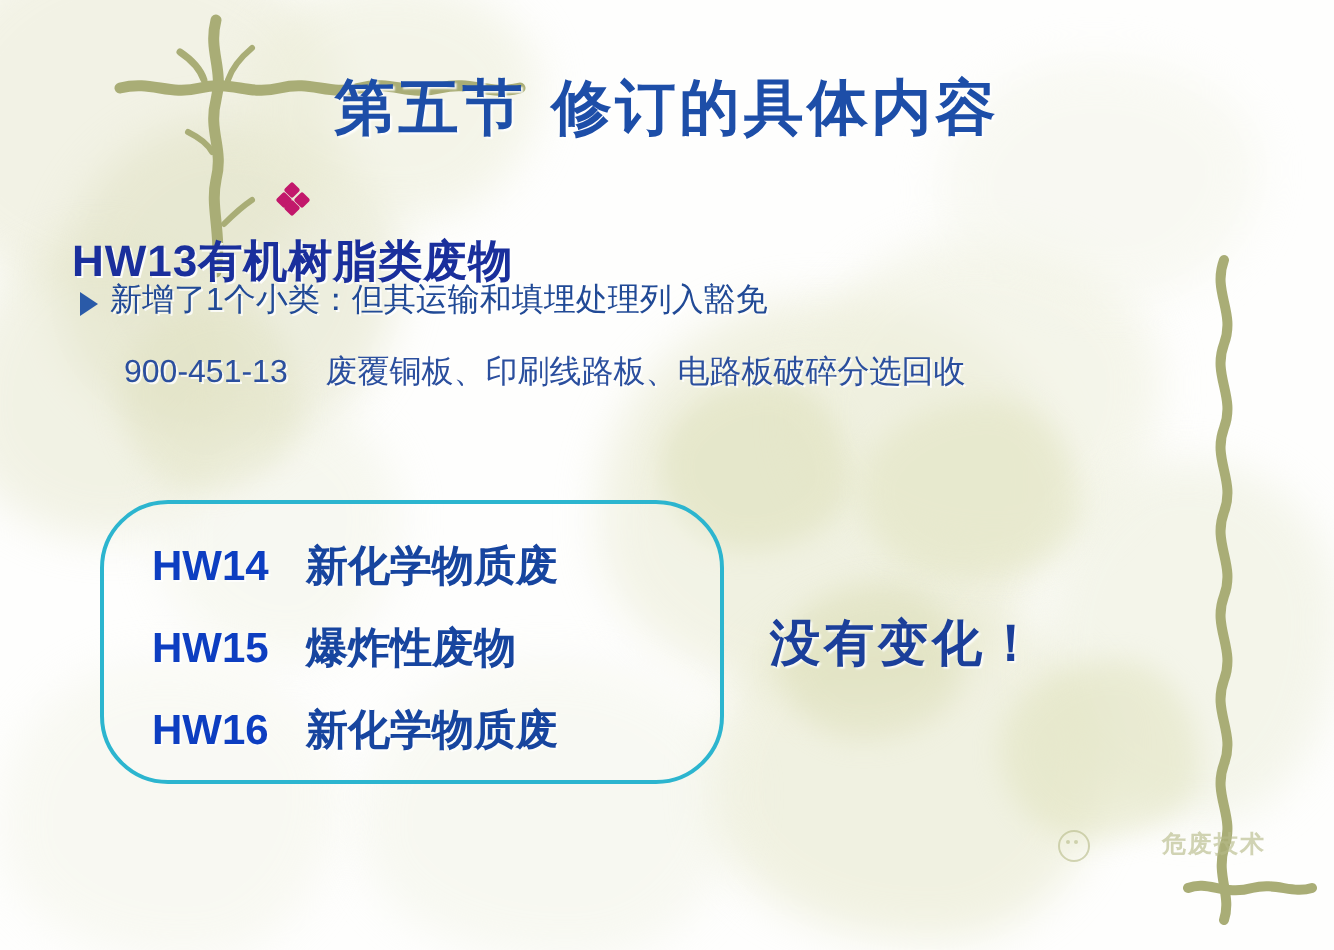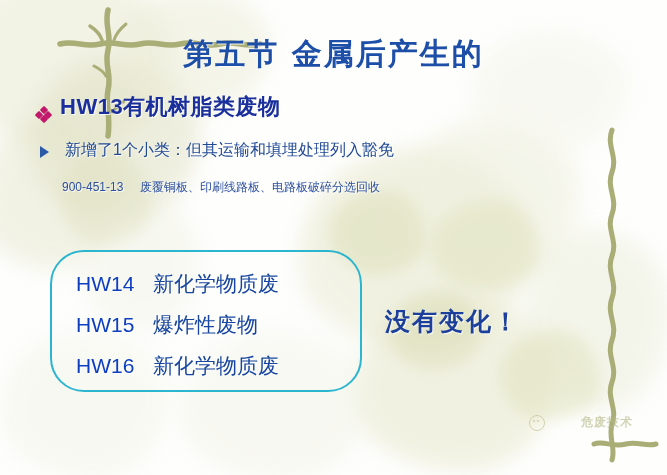--- a/index.html
+++ b/index.html
@@ -71,22 +71,23 @@
     color: #1d4ea8;
     text-shadow: 1px 1px 1px rgba(255,255,255,.9);
   }
 
   
   .lvl1 {
     position: absolute;
     left: 36px;
     top: 92px;
     display: flex;
-    align-items: flex-end;
+    align-items: center;
     gap: 9px;
+    flex-direction: column;
   }
   .diamond-bullet {
     width: 15px; height: 15px;
     position: relative;
     flex: none;
   }
   .diamond-bullet i {
     position: absolute;
     width: 6px; height: 6px;
     background: #c2186b;
@@ -106,21 +107,21 @@
     text-shadow: 1px 1px 0 rgba(255,255,255,.85);
   }
 
   
   .lvl2 {
     position: absolute;
     left: 40px;
     top: 140px;
     display: flex;
     align-items: flex-start;
-    gap: 16px;
+    gap: 6px;
   }
   .arrow-bullet {
     width: 0; height: 0;
     border-left: 9px solid #2a5aa8;
     border-top: 6px solid transparent;
     border-bottom: 6px solid transparent;
     margin-top: 6px;
     flex: none;
   }
   .lvl2-text {
@@ -129,21 +130,21 @@
     white-space: nowrap;
     text-shadow: 1px 1px 0 rgba(255,255,255,.8);
   }
 
   
   .code-block {
     position: absolute;
     left: 62px;
     top: 172px;
     width: 480px;
-    font-size: 12px;
+    font-size: 16px;
     color: #2b4f9e;
     line-height: 30px;
     text-shadow: 1px 1px 0 rgba(255,255,255,.8);
   }
   .code-line1 { white-space: nowrap; }
   .code-line2 { text-align: center; padding-right: 90px; white-space: nowrap; }
   .red-em { color: #d9221c; }
   .code-num { letter-spacing: 0px; }
 
   
@@ -156,21 +157,21 @@
     border: 2.5px solid #2cb5cf;
     border-radius: 34px;
     box-sizing: border-box;
     background: rgba(255,255,255,0.18);
   }
   .hw-list {
     position: absolute;
     left: 76px;
     top: 263px;
     font-size: 21px;
-    font-weight: normal;
+    font-weight: bold;
     color: #1447b8;
     line-height: 41px;
     text-shadow: 1px 1px 0 rgba(255,255,255,.75);
     white-space: nowrap;
   }
   .hw-code { color: #0d3ec1; }
   .hw-name { color: #17459f; }
 
   
   .no-change {
@@ -257,21 +258,21 @@
     <path d="M96 96 C90 100 86 104 82 108" stroke="#a9ad76" stroke-width="3" fill="none" stroke-linecap="round"></path>
   </svg>
 
   <svg class="deco" style="left:592px; top:126px;" width="72" height="340" viewBox="0 0 72 340">
     <path d="M20 4 C14 20 26 30 20 46 C14 62 26 72 20 88 C14 104 26 114 20 130
              C14 146 26 156 20 172 C14 188 26 198 20 214 C14 230 26 240 20 256
              C14 272 26 282 20 298 C16 312 24 322 20 334" stroke="#a9ad76" stroke-width="5" fill="none" stroke-linecap="round"></path>
     <path d="M2 318 C12 314 20 322 34 318 C46 315 54 321 64 318" stroke="#a9ad76" stroke-width="5" fill="none" stroke-linecap="round"></path>
   </svg>
 
-  <div class="title">第五节  金属后产生的</div>
+  <div class="title">第五节  修订的具体内容</div>
 
   <div class="lvl1">
     <span class="diamond-bullet">
       <i></i>
         <i></i>
         <i></i>
         <i></i>
     </span>
     <span class="lvl1-text">HW13有机树脂类废物</span>
   </div>

